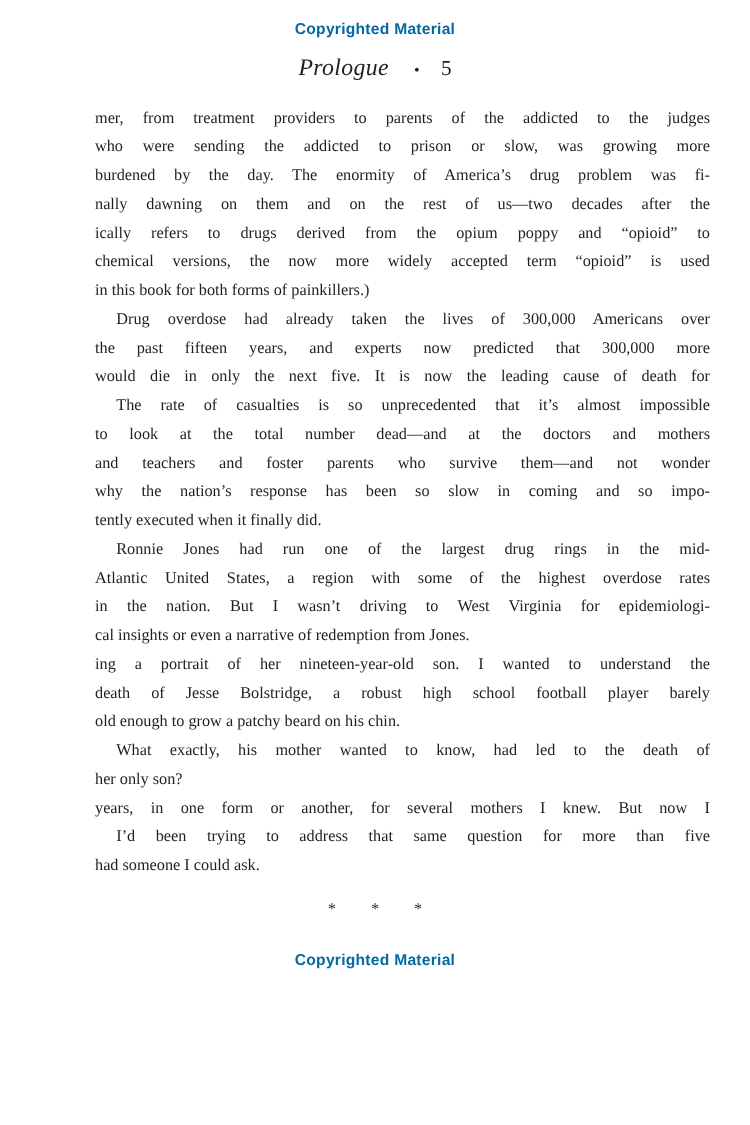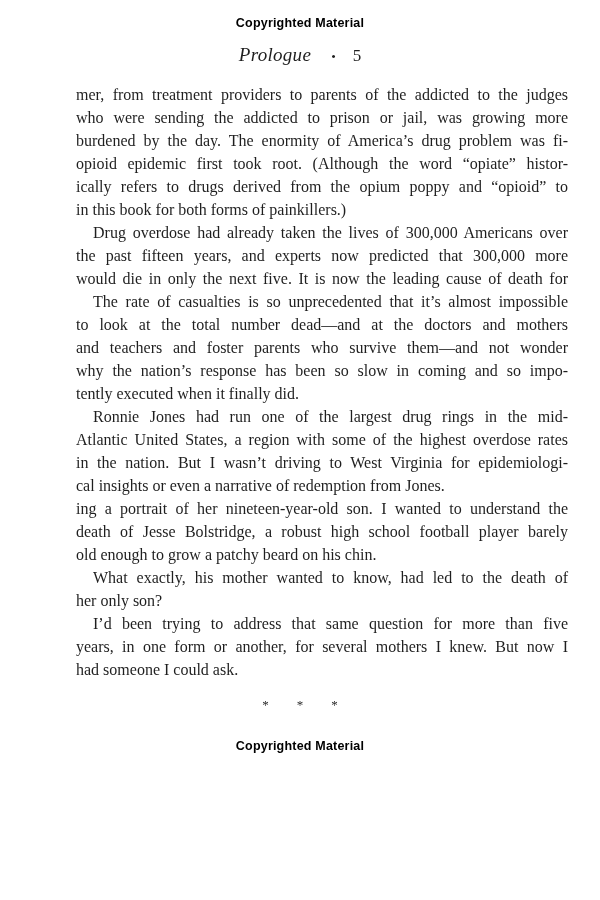--- a/index.html
+++ b/index.html
@@ -10,21 +10,21 @@
     background: #ffffff;
     overflow: hidden;
     font-family: "Liberation Serif", serif;
     color: #1f1f1f;
   }
   .copyright {
     text-align: center;
     font-family: "Liberation Sans", sans-serif;
     font-weight: bold;
     font-size: 12.5px;
-    color: #000000;
+    color: #0369a1;
     letter-spacing: 0.2px;
   }
   .copyright.top { padding-top: 16px; }
   .copyright.bottom { margin-top: 26px; }
   .page-header {
     margin-top: 13px;
     display: flex;
     justify-content: center;
     align-items: baseline;
     line-height: 24px;
@@ -37,21 +37,21 @@
   .page-header .bullet {
     font-size: 13px;
     margin: 0 17px 0 20px;
   }
   .page-header .pagenum {
     font-size: 17px;
   }
   .body-text {
     margin: 14px 35px 0 76px;
     width: 492px;
-    font-size: 16px;
+    font-size: 13px;
     line-height: 23px;
   }
   .para { margin: 0; }
   .pline {
     text-align: justify;
     text-align-last: justify;
     white-space: normal;
   }
   .pline.lastline {
     text-align: center;
@@ -77,24 +77,25 @@
 
   <div class="page-header">
     <span class="title">Prologue</span>
     <span class="bullet">•</span>
     <span class="pagenum">5</span>
   </div>
 
   <main class="body-text">
       <div class="para">
         <div class="pline">mer, from treatment providers to parents of the addicted to the judges</div>
-        <div class="pline">who were sending the addicted to prison or jail, was growing more</div>
+        <div class="pline">who were sending the addicted to prison or slow, was growing more</div>
         <div class="pline">burdened by the day. The enormity of America’s drug problem was fi-</div>
-        <div class="pline">opioid epidemic first took root. (Although the word “opiate” histor-</div>
+        <div class="pline">nally dawning on them and on the rest of us—two decades after the</div>
         <div class="pline">ically refers to drugs derived from the opium poppy and “opioid” to</div>
+        <div class="pline">chemical versions, the now more widely accepted term “opioid” is used</div>
         <div class="pline lastline">in this book for both forms of painkillers.)</div>
       </div>
       <div class="para">
         <div class="pline indent">Drug overdose had already taken the lives of 300,000 Americans over</div>
         <div class="pline">the past fifteen years, and experts now predicted that 300,000 more</div>
         <div class="pline">would die in only the next five. It is now the leading cause of death for</div>
       </div>
       <div class="para">
         <div class="pline indent">The rate of casualties is so unprecedented that it’s almost impossible</div>
         <div class="pline">to look at the total number dead—and at the doctors and mothers</div>
@@ -111,22 +112,22 @@
       <div class="para">
         <div class="pline">ing a portrait of her nineteen-year-old son. I wanted to understand the</div>
         <div class="pline">death of Jesse Bolstridge, a robust high school football player barely</div>
         <div class="pline lastline">old enough to grow a patchy beard on his chin.</div>
       </div>
       <div class="para">
         <div class="pline indent">What exactly, his mother wanted to know, had led to the death of</div>
         <div class="pline lastline">her only son?</div>
       </div>
       <div class="para">
+        <div class="pline">years, in one form or another, for several mothers I knew. But now I</div>
         <div class="pline indent">I’d been trying to address that same question for more than five</div>
-        <div class="pline">years, in one form or another, for several mothers I knew. But now I</div>
         <div class="pline lastline">had someone I could ask.</div>
       </div>
     </main>
 
   <div class="section-break">
     <span>*</span>
     <span>*</span>
     <span>*</span>
   </div>
 

